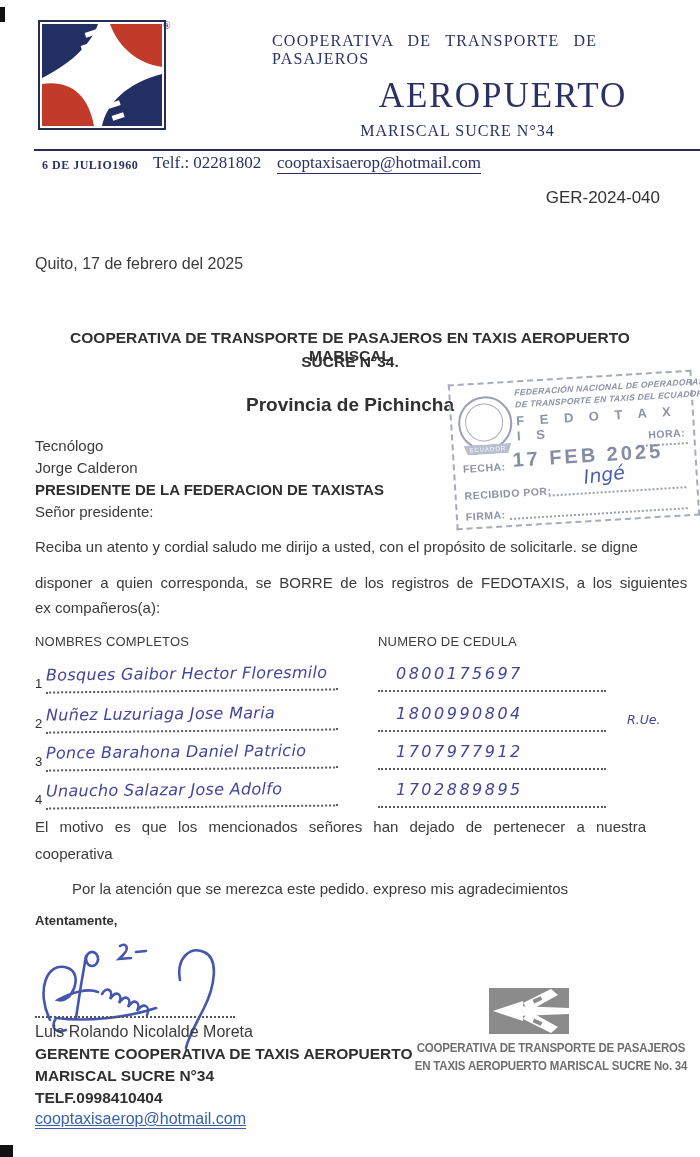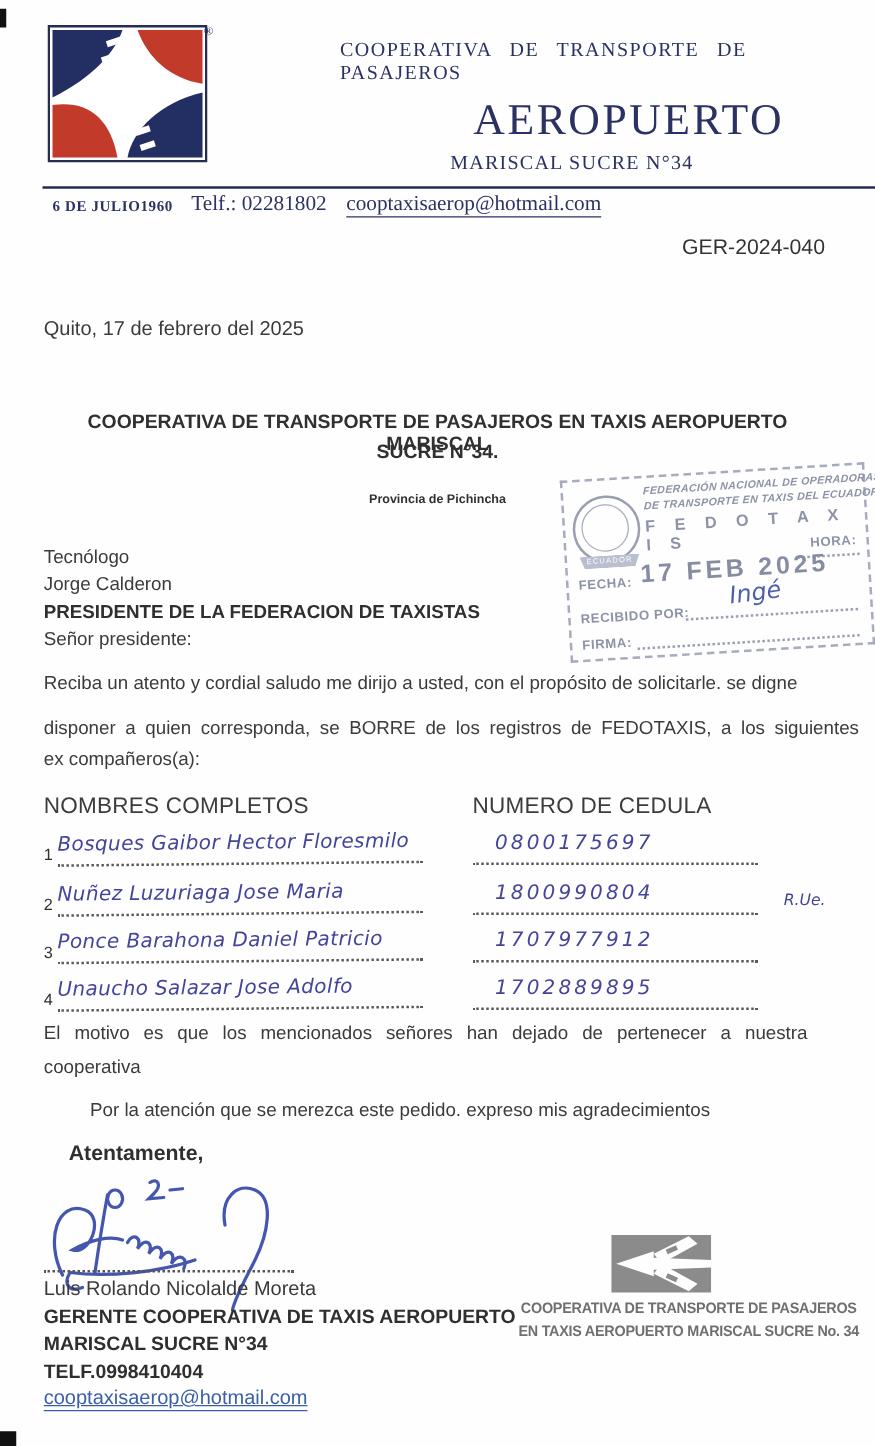--- a/index.html
+++ b/index.html
@@ -13,32 +13,32 @@
   .brand{font-size:35px;letter-spacing:2px;text-align:center;}
   .subtitle{font-size:16px;letter-spacing:1px;text-align:center;}
   .rule{left:34px;top:149px;width:666px;height:0;border-top:2px solid #262c52;}
   .founded{font-size:12px;font-weight:bold;letter-spacing:.5px;}
   .phone{font-size:17px;}
   .email-link{font-size:17px;border-bottom:1.5px solid #2b3263;text-decoration:none;color:#2b3263;}
   .ref{font-size:17px;color:#333;margin-left:48px;}
   
   .bodyline{font-size:15px;color:#3b3b3b;white-space:nowrap;}
   .title-line{font-size:15.5px;font-weight:bold;color:#303030;text-align:center;width:630px;left:35px;}
-  .province{font-size:10px;font-weight:bold;color:#303030;text-align:center;width:630px;left:35px;}
+  .province{font-size:19px;font-weight:bold;color:#303030;text-align:center;width:630px;left:35px;}
   .wsp1{word-spacing:3.5px;}
   .wsp2{word-spacing:7px;}
-  .colhdr{font-size:18px;color:#3c3c3c;letter-spacing:.2px;}
+  .colhdr{font-size:13px;color:#3c3c3c;letter-spacing:.2px;}
   .rownum{font-size:13px;color:#2f2f2f;}
   .hand{font-family:"DejaVu Sans",sans-serif;font-style:italic;color:#44459a;}
   .name-cell{width:292px;border-bottom:2px dotted #5a5a5a;height:26px;transform:rotate(-0.6deg);}
   .name-cell span{font-size:16px;letter-spacing:.3px;white-space:nowrap;}
   .ced-cell{width:228px;border-bottom:2px dotted #5a5a5a;height:26px;}
   .ced-cell span{font-size:16px;letter-spacing:2.5px;margin-left:18px;}
   .note{font-size:12.5px;}
-  .valediction{font-size:17px;font-weight:bold;color:#2f2f2f;margin-left:20px;}
+  .valediction{font-size:13px;font-weight:bold;color:#2f2f2f;}
   
   .stamp{left:452px;top:377px;width:240px;height:142px;border:2px dashed #a6abbd;
          transform:rotate(-3.5deg);color:#8d93a7;}
   .stamp .orgline{font-size:8.5px;font-weight:bold;font-style:italic;letter-spacing:.3px;transform:skewX(-6deg);white-space:nowrap;}
   .stamp .fedo{font-size:13px;font-weight:bold;letter-spacing:6px;}
   .stamp .lbl{font-size:10.5px;font-weight:bold;letter-spacing:.5px;}
   .stamp .datebig{font-size:20px;font-weight:bold;letter-spacing:3px;color:#868ca2;white-space:nowrap;}
   .leader{border-bottom:2px dotted #9aa0b2;}
   .seal{left:6px;top:12px;width:50px;height:50px;border:2px solid #9aa0b2;border-radius:50%;}
   .seal-inner{left:5px;top:5px;width:36px;height:36px;border:1.5px solid #a8aec0;border-radius:50%;}

